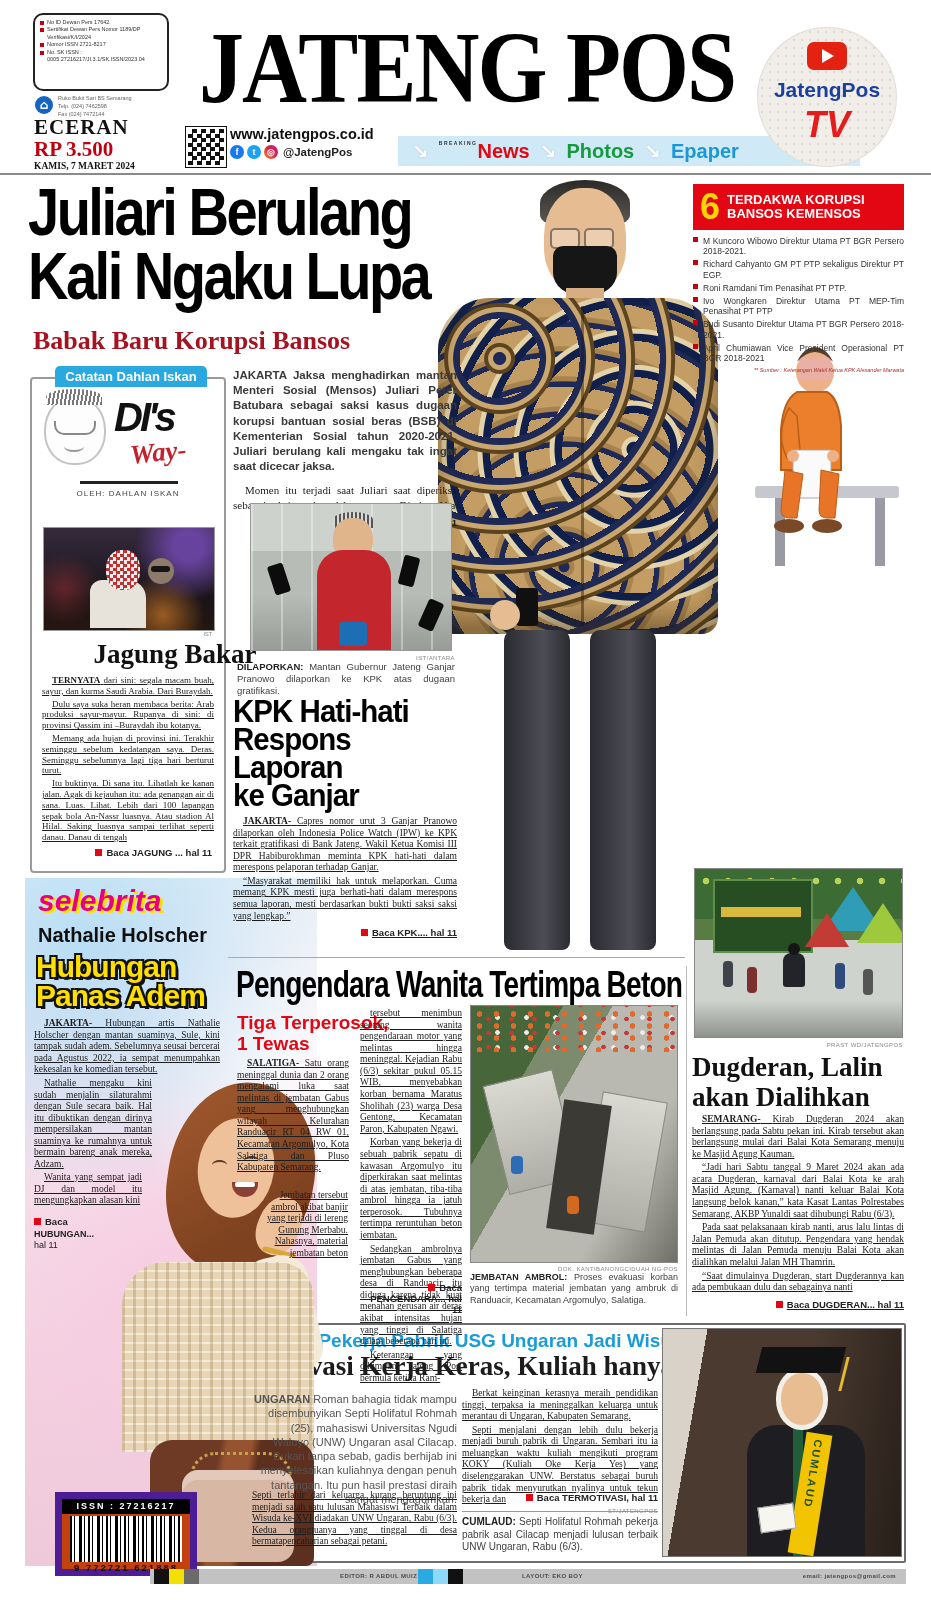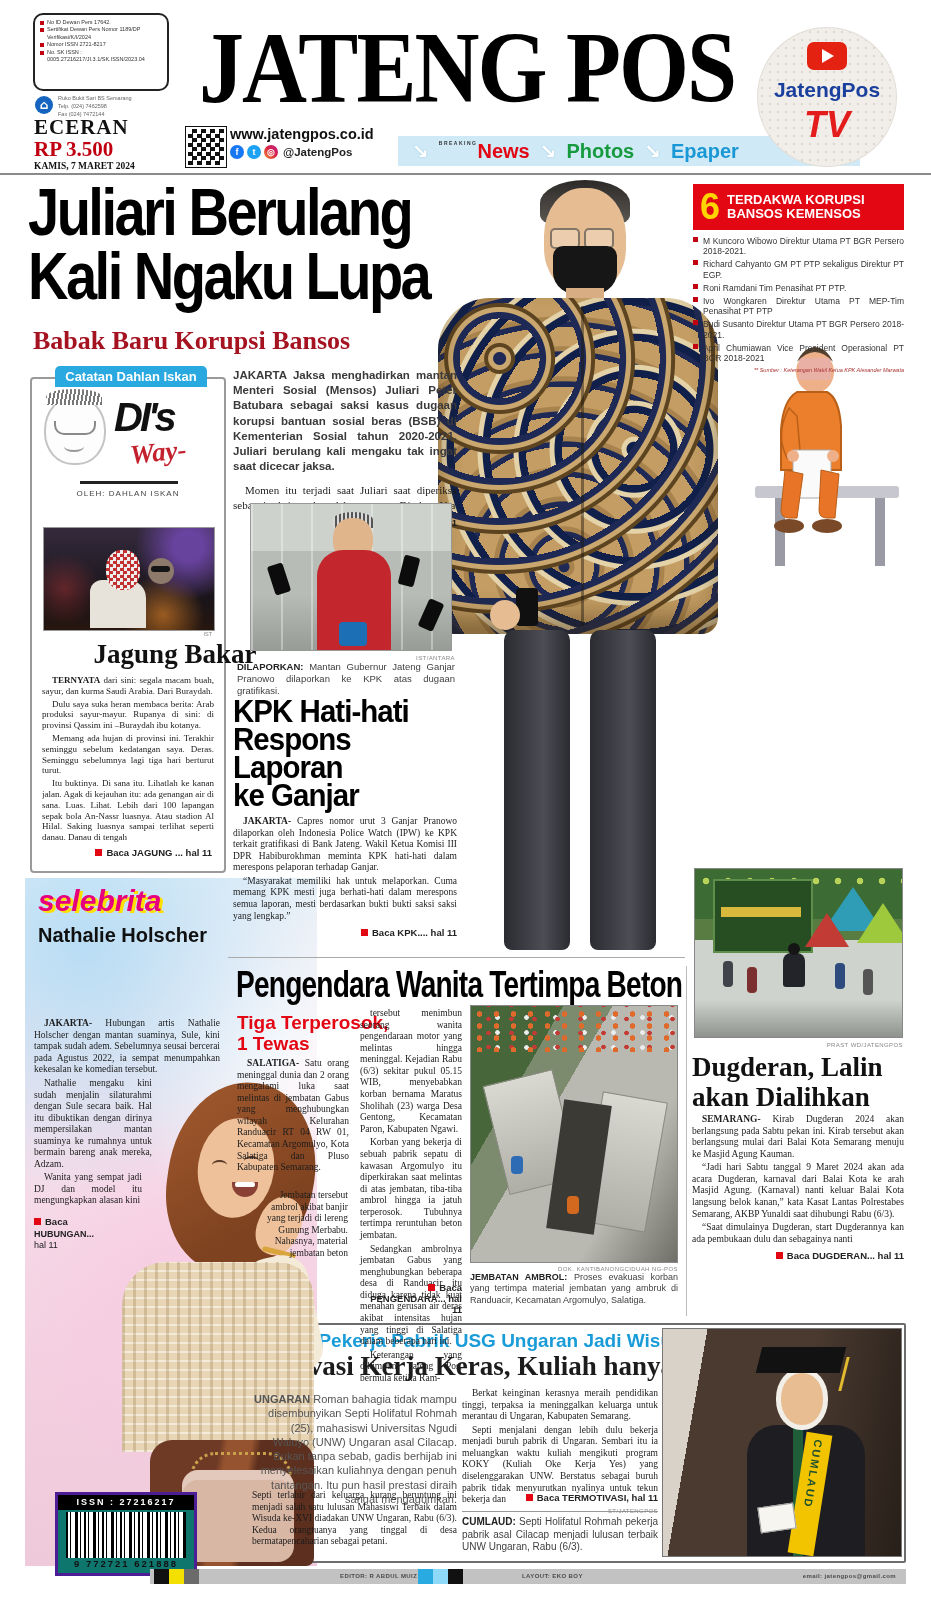--- a/index.html
+++ b/index.html
@@ -135,21 +135,21 @@
   .gj-phone{position:absolute;width:16px;height:30px;background:#0c0c0c;border-radius:3px;}
   .gj-mic{position:absolute;left:88px;top:118px;width:28px;height:24px;background:#1c6fb5;border-radius:4px;}
   .gj-cap{left:237px;top:655px;width:218px;z-index:2;}
   .credit{font:6px "Liberation Sans",sans-serif;color:#888;text-align:right;letter-spacing:.4px;}
   .cap{font:9.5px/1.25 "Liberation Sans",sans-serif;color:#3f3f3f;text-align:justify;}
   .cap b{color:#222;}
   .kpk-hl{left:233px;top:698px;z-index:2;}
   .kpk-hl div{font:900 31px/28px "Liberation Sans",sans-serif;letter-spacing:-1px;color:#000;
               transform:scaleX(.95);transform-origin:left top;white-space:nowrap;}
   .kpkbody{left:233px;top:816px;width:224px;z-index:2;}
-  .body{font:9.5px/1.22 "Liberation Serif",serif;color:#1c1c1c;text-align:justify;}
+  .body{font:9.5px/1.22 "Liberation Serif",serif;color:#1c1c1c;text-align:justify;text-decoration:underline;}
   .body p{margin:0 0 2px;text-indent:10px;}
   
   .seleb-bg{left:25px;top:878px;width:292px;height:688px;z-index:0;
             background:radial-gradient(circle at 20% 10%,rgba(175,218,244,.85),transparent 38%),
                        radial-gradient(circle at 85% 25%,rgba(255,255,255,.9),transparent 30%),
                        radial-gradient(circle at 55% 60%,rgba(248,200,224,.8),transparent 45%),
                        linear-gradient(180deg,#eaf2f8,#f6e0eb 40%,#f2cfdf 75%,#eec9da);}
   .sb-title{left:38px;top:884px;font:italic 900 30px "Liberation Sans",sans-serif;color:#e6007e;
             text-shadow:3px 2px 0 #ffdf00;z-index:7;}
   .sb-name{left:38px;top:924px;font:800 20px "Liberation Sans",sans-serif;color:#101010;z-index:7;}
@@ -173,21 +173,21 @@
   .nh-sleeve{left:250px;top:1256px;width:66px;height:120px;border-radius:26px;background:#f3ead8;transform:rotate(-12deg);}
   .nh-vest{left:122px;top:1262px;width:192px;height:190px;border-radius:44px 36px 0 0;background:#e7d5b5;
            background-image:repeating-linear-gradient(90deg,rgba(150,118,72,.28) 0 3px,transparent 3px 11px),
                             repeating-linear-gradient(0deg,rgba(255,255,255,.5) 0 2px,transparent 2px 9px);}
   .nh-pants{left:150px;top:1440px;width:164px;height:126px;border-radius:22px 22px 8px 8px;
             background:linear-gradient(100deg,#6e3a26 0 38%,#95532f 42% 55%,#5c2f1e 60%);}
   .nh-bag{left:182px;top:1470px;width:112px;height:92px;border-radius:16px;background:#d8b7a5;
           box-shadow:inset 0 10px 0 rgba(255,255,255,.25);}
   .nh-chain{left:190px;top:1452px;width:96px;height:22px;border:3px dotted #c9a14a;border-bottom:none;border-radius:40px 40px 0 0;}
   
-  .barcode{left:55px;top:1492px;width:142px;height:84px;background:#0f766e;border:3px solid #4c1d95;
+  .barcode{left:55px;top:1492px;width:142px;height:84px;background:#c2410c;border:7px solid #4c1d95;
            box-sizing:border-box;z-index:9;text-align:center;}
   .bc-top{background:#000;color:#fff;font:bold 9px/15px "Liberation Sans",sans-serif;letter-spacing:2px;}
   .bc-bars{height:46px;margin:2px 8px 0;background:repeating-linear-gradient(90deg,#000 0 2px,#fff 2px 4px,#000 4px 5px,#fff 5px 9px,#000 9px 12px,#fff 12px 14px,#000 14px 15px,#fff 15px 18px);}
   .bc-num{font:bold 9.5px "Liberation Sans",sans-serif;color:#111;letter-spacing:2px;}
   
   .rule-h{background:#aaa;height:1px;}
   .bt-hl{left:236px;top:966px;font:900 36px/38px "Liberation Sans",sans-serif;letter-spacing:-1px;color:#000;
          transform:scaleX(.78);transform-origin:left top;white-space:nowrap;z-index:7;}
   .bt-sub{left:237px;top:1012px;font:800 19px/21px "Liberation Sans",sans-serif;color:#e30613;z-index:7;}
   .bt-c1a{left:237px;top:1058px;width:112px;z-index:7;}
@@ -412,20 +412,24 @@
   </div>
   <div class="abs kpkbody body">
     <p><b>JAKARTA-</b> <span>Capres nomor urut 3 Ganjar Pranowo dilaporkan oleh Indonesia Police Watch (IPW) ke KPK terkait gratifikasi di Bank Jateng. Wakil Ketua Komisi III DPR Habiburokhman meminta KPK hati-hati dalam merespons pelaporan terhadap Ganjar.</span></p>
     <p>“Masyarakat memiliki hak untuk melaporkan. Cuma memang KPK mesti juga berhati-hati dalam merespons semua laporan, mesti berdasarkan bukti bukti saksi saksi yang lengkap.”</p>
     <div class="rm rm-right">Baca KPK.... hal 11</div>
   </div>
 
   <div class="abs seleb-bg"></div>
   <div class="abs sb-title">selebrita</div>
   <div class="abs sb-name">Nathalie Holscher</div>
+  <div class="abs sb-hl">
+    <div>Hubungan</div>
+    <div>Panas Adem</div>
+  </div>
   <div class="abs sb-p1 body">
     <p><b>JAKARTA-</b> <span>Hubungan artis Nathalie Holscher dengan mantan suaminya, Sule, kini tampak sudah adem. Sebelumnya seusai bercerai pada Agustus 2022, ia sempat menumpahkan kekesalan ke komedian tersebut.</span></p>
   </div>
   <div class="abs sb-p2 body">
       <p>Nathalie mengaku kini sudah menjalin silaturahmi dengan Sule secara baik. Hal itu dibuktikan dengan dirinya mempersilakan mantan suaminya ke rumahnya untuk bermain bareng anak mereka, Adzam.</p>
     </div>
   <div class="abs sb-p3 body">
       <p>Wanita yang sempat jadi DJ dan model itu mengungkapkan alasan kini</p>
     </div>
   <div class="abs sb-rm">
@@ -502,20 +506,21 @@
   <div class="abs dg-cap">
     <div class="credit">PRAST WD/JATENGPOS</div>
   </div>
   <div class="abs dg-hl">
     <div>Dugderan, Lalin</div>
     <div>akan Dialihkan</div>
   </div>
   <div class="abs dg-body body">
     <p><b>SEMARANG-</b> <span>Kirab Dugderan 2024 akan berlangsung pada Sabtu pekan ini. Kirab tersebut akan berlangsung mulai dari Balai Kota Semarang menuju ke Masjid Agung Kauman.</span></p>
     <p>“Jadi hari Sabtu tanggal 9 Maret 2024 akan ada acara Dugderan, karnaval dari Balai Kota ke arah Masjid Agung. (Karnaval) nanti keluar Balai Kota langsung belok kanan,” kata Kasat Lantas Polrestabes Semarang, AKBP Yunaldi saat dihubungi Rabu (6/3).</p>
+    <p>Pada saat pelaksanaan kirab nanti, arus lalu lintas di Jalan Pemuda akan ditutup. Pengendara yang hendak melintas di Jalan Pemuda menuju Balai Kota akan dialihkan melalui Jalan MH Thamrin.</p>
     <p>“Saat dimulainya Dugderan, start Dugderannya kan ada pembukaan dulu dan sebagainya nanti</p>
     <div class="rm rm-right">Baca DUGDERAN... hal 11</div>
   </div>
 
   <div class="abs wz-box"></div>
   <div class="abs wz-kicker">Kisah Pekerja Pabrik USG Ungaran Jadi Wisudawati Terbaik</div>
   <div class="abs wz-hl">Termotivasi Kerja Keras, Kuliah hanya Sabtu-Minggu</div>
   <div class="abs wz-c1a">
     <b>UNGARAN</b> <span>Roman bahagia tidak mampu disembunyikan Septi Holifatul Rohmah (25), mahasiswi Universitas Ngudi Waluyo (UNW) Ungaran asal Cilacap. Bukan tanpa sebab, gadis berhijab ini menyelesaikan kuliahnya dengan penuh tantangan. Itu pun hasil prestasi diraih sangat mengagumkan.</span>
   </div>

